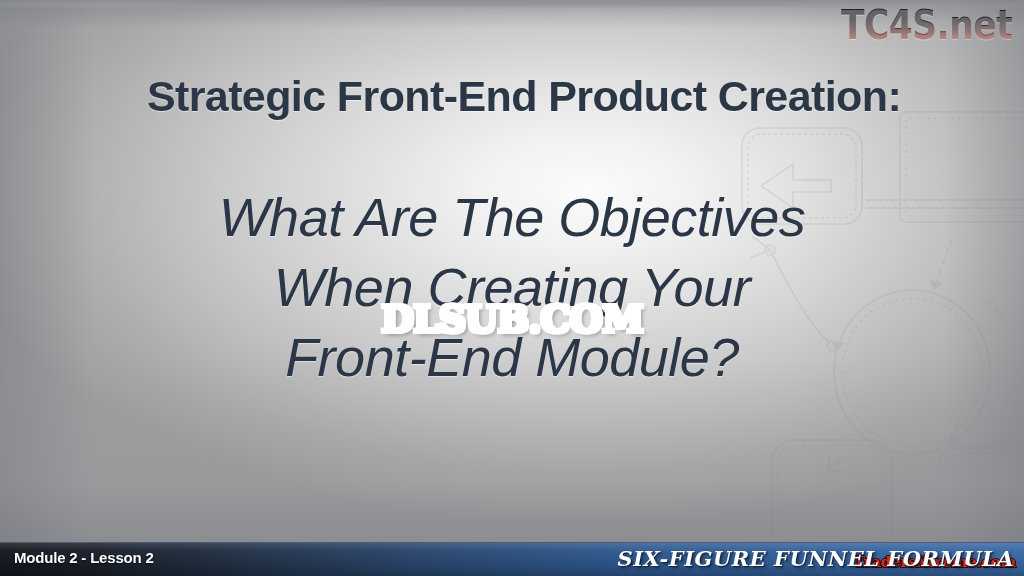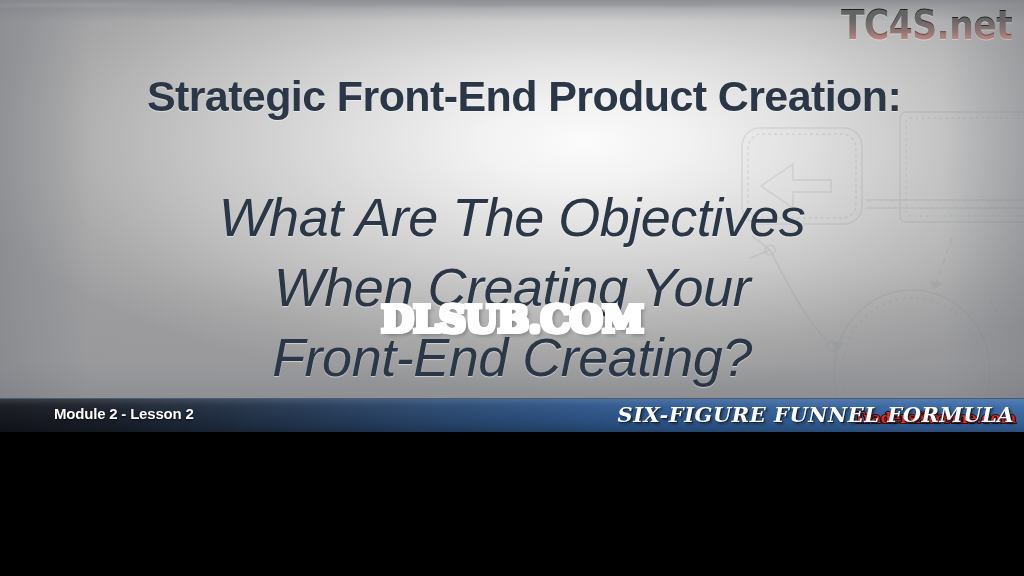--- a/index.html
+++ b/index.html
@@ -3,21 +3,21 @@
 <meta charset="utf-8">
 <style>
   html, body {
     margin: 0;
     padding: 0;
     background: #000;
   }
   #slide {
     position: relative;
     width: 1024px;
-    height: 432px;
+    height: 576px;
     overflow: hidden;
     font-family: "Liberation Sans", sans-serif;
     background: #ef4444;
   }
 
   
   .bg-base {
     position: absolute;
     inset: 0;
     background:
@@ -158,21 +158,20 @@
   #footer-left {
     position: absolute;
     left: 14px;
     top: 6px;
     font-weight: 700;
     font-size: 15px;
     color: #ffffff;
     letter-spacing: -0.2px;
     text-shadow: 0 1px 2px rgba(0,0,0,0.75);
     white-space: nowrap;
-    margin-left: 40px;
   }
   #footer-brand {
     position: absolute;
     right: 10px;
     top: 3px;
     font-family: "DejaVu Serif", serif;
     font-weight: 700;
     font-style: italic;
     font-size: 21px;
     letter-spacing: 0.5px;
@@ -261,21 +260,21 @@
 
   <div class="bg-vignette"></div>
 
   <div id="brand-logo">TC4S.net</div>
 
   <div id="heading">Strategic Front-End Product Creation:</div>
 
   <div id="subheading">
     <span class="sub-line">What Are The Objectives</span>
     <span class="sub-line">When Creating Your</span>
-    <span class="sub-line">Front-End Creating?</span>
+    <span class="sub-line">Front-End Module?</span>
   </div>
 
   <div id="center-watermark">DLSUB.COM</div>
 
   <div id="footer-bar">
     <div id="footer-left">Module 2 - Lesson 2</div>
     <div id="footer-watermark">TradersXtreme.com</div>
     <div id="footer-brand">SIX-FIGURE FUNNEL FORMULA</div>
   </div>
 

